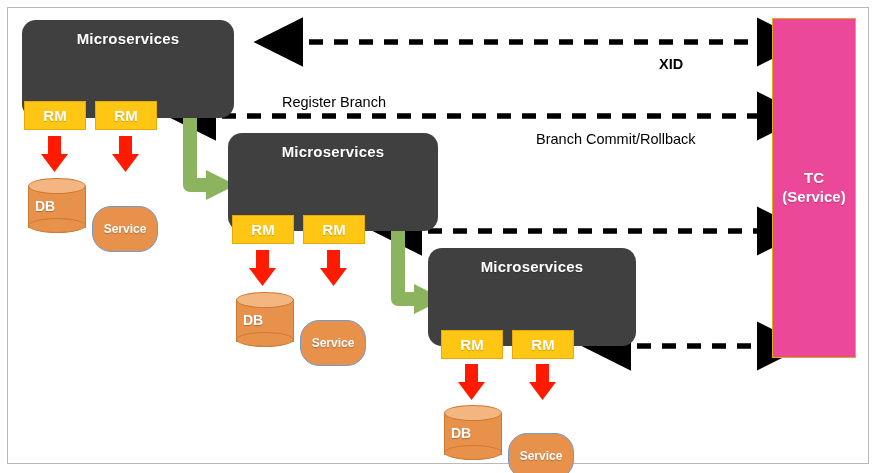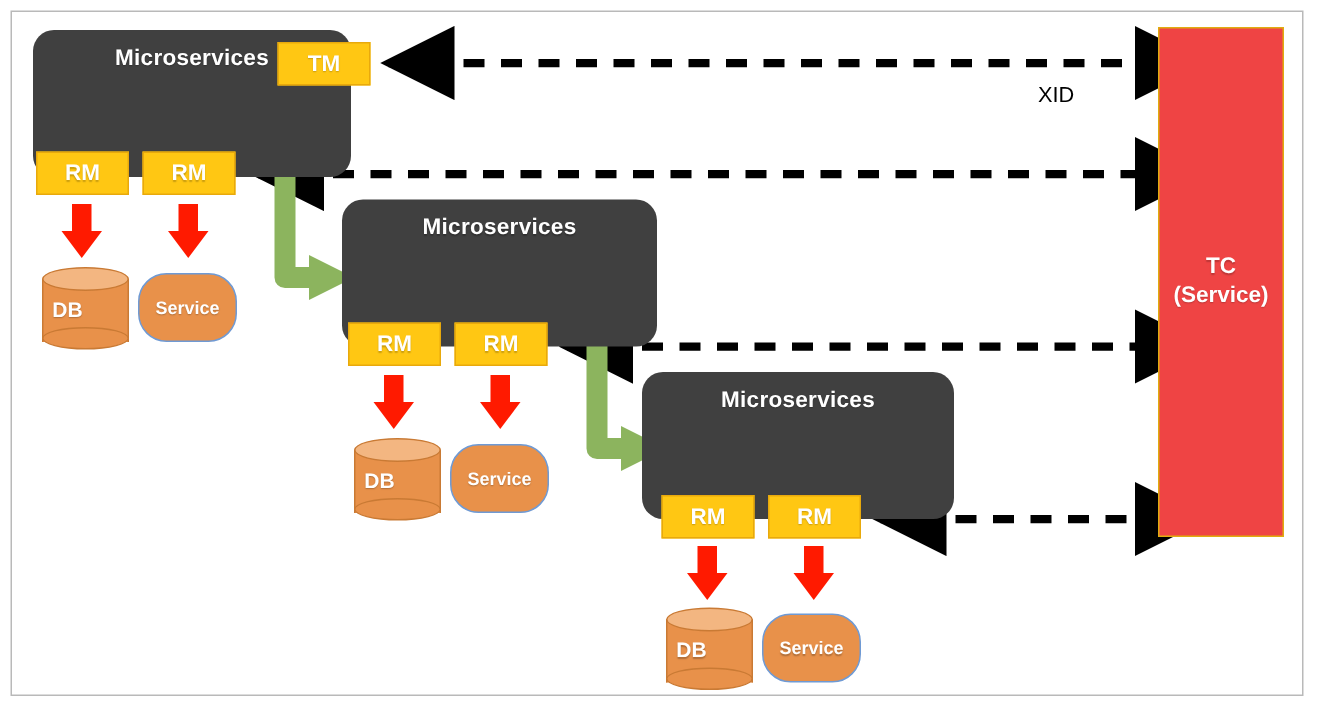--- a/index.html
+++ b/index.html
@@ -64,21 +64,21 @@
     font-size: 15px;
     display: flex;
     align-items: center;
     justify-content: center;
     text-shadow: 0 1px 1px rgba(0,0,0,0.22);
   }
 
   
   .tc-box {
     position: absolute;
-    background: #ef4444;
+    background: #ec4899;
     border: 1px solid #e0ac10;
     box-sizing: border-box;
     display: flex;
     flex-direction: column;
     align-items: center;
     justify-content: center;
     color: #ffffff;
     font-weight: bold;
     font-size: 15px;
     line-height: 1.25;
@@ -146,32 +146,32 @@
     border: 1px solid #6f9ad4;
     border-radius: 19px;
     box-sizing: border-box;
     display: flex;
     align-items: center;
     justify-content: center;
     color: #ffffff;
     font-weight: bold;
     font-size: 12px;
     text-shadow: 0 1px 1px rgba(0,0,0,0.25);
+    margin-top: 24px;
   }
 
   
   .flow-label {
     position: absolute;
     color: #000000;
     font-size: 14.5px;
     white-space: nowrap;
   }
   .flow-label.bold {
-    font-weight: normal;
-    margin-left: 33px;
+    font-weight: bold;
   }
 </style>
 </head>
 <body>
 
 <div id="canvas">
   <div class="frame"></div>
 
   <svg class="svg-layer" viewBox="0 0 878 473">
     <defs>
@@ -242,21 +242,20 @@
   </div>
 
   <div class="ms-box" style="left:228px; top:133px; width:210px; height:98px;">
     <div class="ms-label">Microservices</div>
   </div>
 
   <div class="ms-box" style="left:428px; top:248px; width:208px; height:98px;">
     <div class="ms-label">Microservices</div>
   </div>
 
-  <div class="tag" style="left:185px; top:28px; width:62px; height:29px;">TM</div>
 
   <div class="tag" style="left:24px; top:101px; width:62px; height:29px;">RM</div>
   <div class="tag" style="left:95px; top:101px; width:62px; height:29px;">RM</div>
 
   <div class="tag" style="left:232px; top:215px; width:62px; height:29px;">RM</div>
   <div class="tag" style="left:303px; top:215px; width:62px; height:29px;">RM</div>
 
   <div class="tag" style="left:441px; top:330px; width:62px; height:29px;">RM</div>
   <div class="tag" style="left:512px; top:330px; width:62px; height:29px;">RM</div>
 
@@ -282,13 +281,15 @@
     <div class="db-bottom"></div>
     <div class="db-top"></div>
     <div class="db-text">DB</div>
   </div>
 
   <div class="service" style="left:92px; top:182px;">Service</div>
   <div class="service" style="left:300px; top:296px;">Service</div>
   <div class="service" style="left:508px; top:409px;">Service</div>
 
   <div class="flow-label bold" style="left:659px; top:56px;">XID</div>
+  <div class="flow-label" style="left:282px; top:94px;">Register Branch</div>
+  <div class="flow-label" style="left:536px; top:131px;">Branch Commit/Rollback</div>
 </div>
 
 </body></html>

